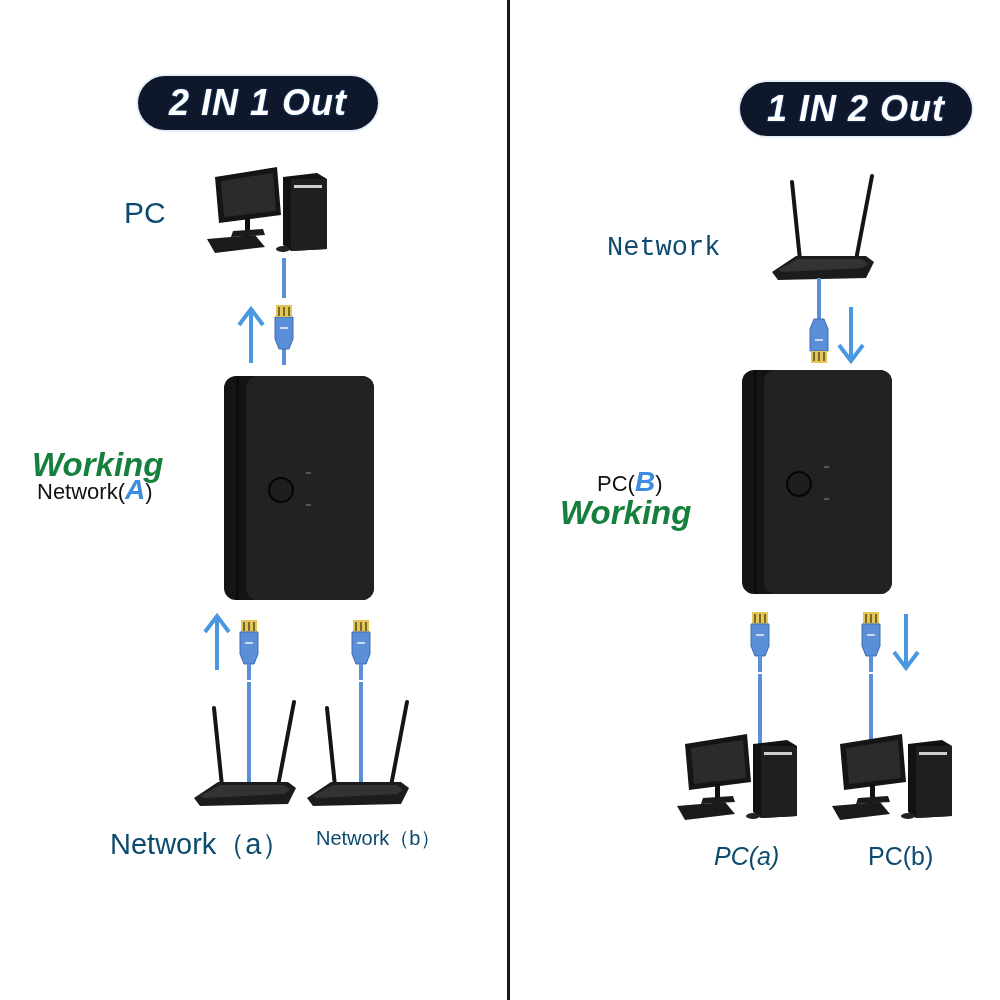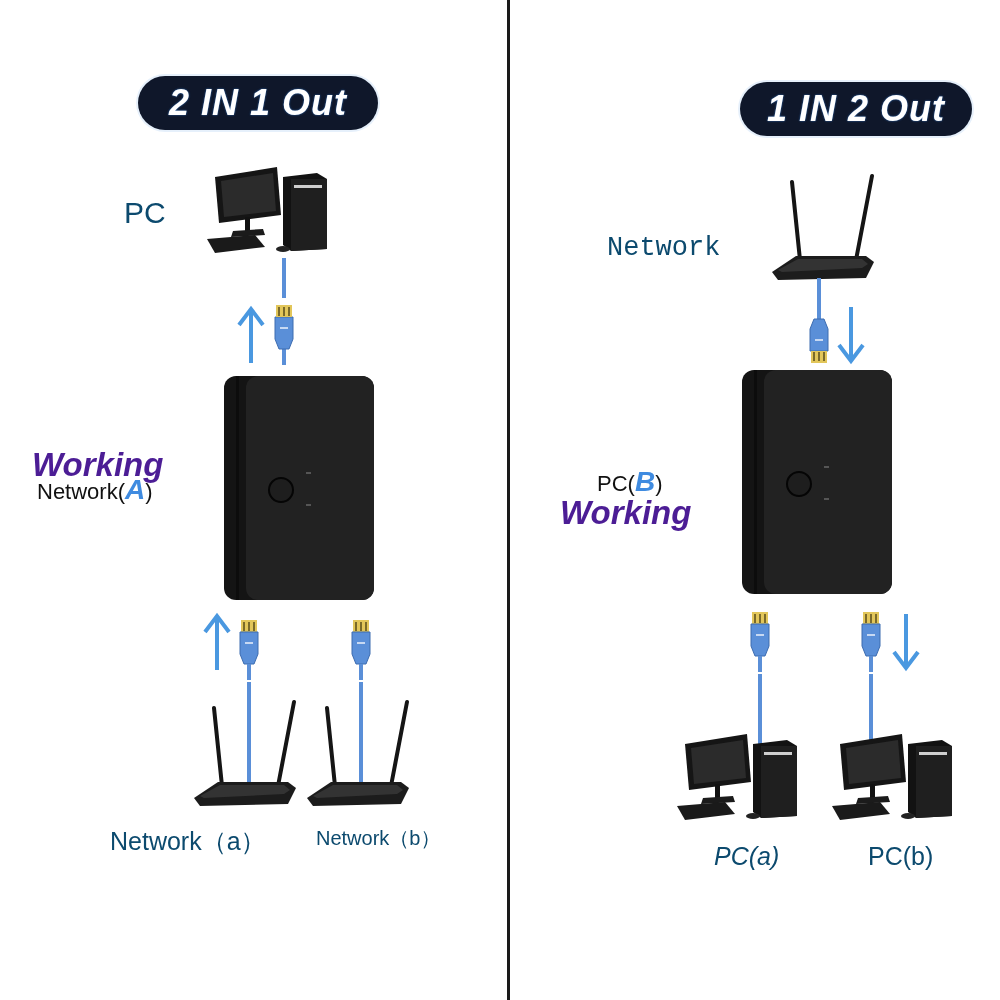--- a/index.html
+++ b/index.html
@@ -12,21 +12,21 @@
     .pill {
       height: 54px; border-radius: 27px; background: #0f172a;
       box-shadow: 0 0 0 2px #e6f0fb;
       color: #ffffff; font-weight: bold; font-style: italic; font-size: 36px;
       display: flex; align-items: center; justify-content: center;
       letter-spacing: 1px;
       text-shadow: 0 0 2px #2e6fbf;
     }
     .label { color: #0c4a6e; font-size: 27px; white-space: nowrap; }
     .label-lg { font-size: 30px; }
-    .working { font-size: 33px; font-weight: bold; font-style: italic; color: #4c1d95; white-space: nowrap; }
+    .working { font-size: 33px; font-weight: bold; font-style: italic; color: #15803d; white-space: nowrap; }
     .sub { font-size: 22px; color: #111; white-space: nowrap; }
     .accent { color: #3f8be0; font-weight: bold; font-style: italic; font-size: 28px; }
     svg { position: absolute; overflow: visible; }
   </style>
 </head>
 <body>
 
 <svg width="0" height="0" style="position:absolute">
   <defs>
     <symbol id="pc" viewBox="0 0 130 90">
@@ -138,21 +138,21 @@
     <rect x="0" y="0" width="4" height="100" fill="#5a8fd8"></rect>
   </svg>
 
   <svg style="left:192px; top:698px;" width="110" height="110">
     <use href="#router" width="110" height="110"></use>
   </svg>
   <svg style="left:305px; top:698px;" width="110" height="110">
     <use href="#router" width="110" height="110"></use>
   </svg>
 
-  <div class="abs label" style="left:110px; top:825px; font-size:25px;">Network（a）</div>
+  <div class="abs label" style="left:110px; top:825px; font-size:29px;">Network（a）</div>
   <div class="abs label" style="left:316px; top:825px; font-size:20px;">Network（b）</div>
 </section>
 
 <section>
   <div class="abs pill" style="left:700px; top:82px; width:232px;margin-left:40px;">
     <span>1 IN 2 Out</span>
   </div>
 
   <div class="abs label" style="left:607px; top:233px;font-family:Liberation Mono, monospace;">Network</div>
 

